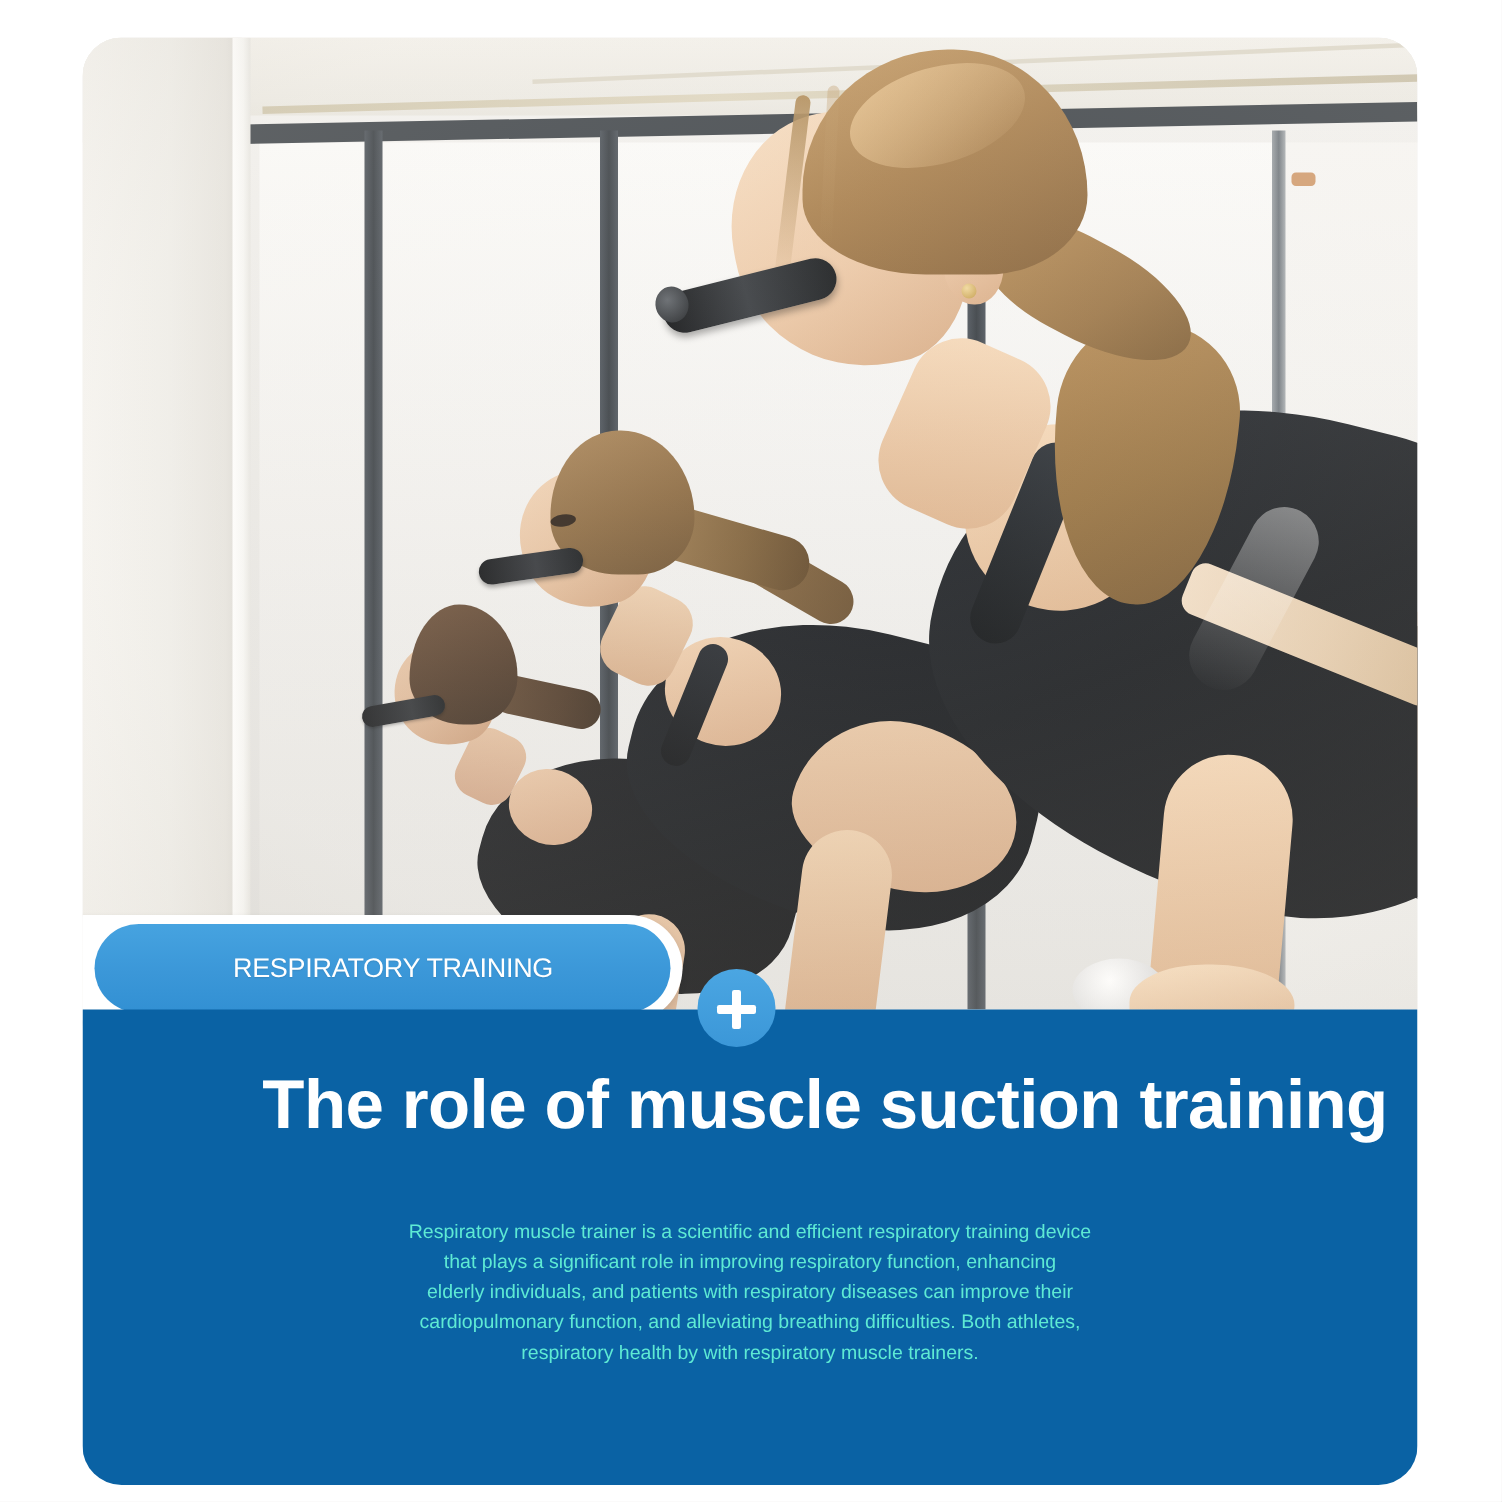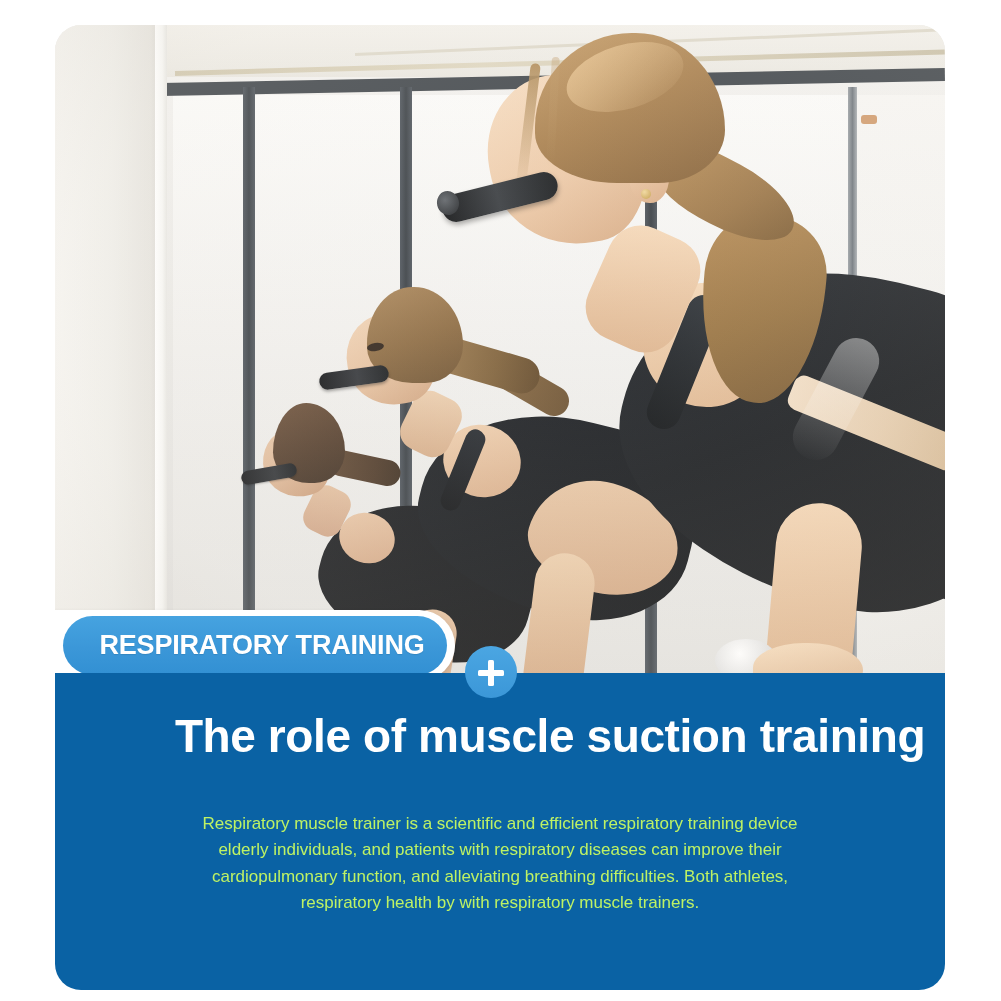--- a/index.html
+++ b/index.html
@@ -357,22 +357,22 @@
     width: 384px;
     height: 59px;
     background: linear-gradient(180deg, #46a3e0 0%, #3b97d8 55%, #3290d3 100%);
     border-radius: 30px;
     display: flex;
     align-items: center;
     justify-content: center;
   }
   .badge-pill span {
     color: #ffffff;
-    font-size: 27px;
-    font-weight: 700;
+    font-size: 18px;
+    font-weight: 400;
     letter-spacing: -0.2px;
     white-space: nowrap;
     text-shadow: 0 1px 1px rgba(0,0,0,.10);
     margin-left: 14px;
   }
 
   
   .panel {
     position: absolute;
     left: 0;
@@ -412,22 +412,22 @@
     font-weight: 700;
     letter-spacing: -0.4px;
     line-height: 1.1;
   }
 
   .panel-body {
     position: absolute;
     left: 32px; top: 138px;
     width: 826px;
     text-align: center;
-    color: #bef264;
-    font-size: 17px;
+    color: #5eead4;
+    font-size: 13px;
     line-height: 1.55;
   }
   .panel-body p { margin: 0; }
 </style>
 </head>
 <body>
 
 <div id="stage">
 
   <div class="card">
@@ -512,20 +512,21 @@
 
     <div class="badge-strip"></div>
     <div class="badge-pill">
       <span>RESPIRATORY TRAINING</span>
     </div>
 
     <div class="panel">
       <div class="panel-heading">The role of muscle suction training</div>
       <div class="panel-body">
         <p>Respiratory muscle trainer is a scientific and efficient respiratory training device</p>
+        <p>that plays a significant role in improving respiratory function, enhancing</p>
         <p>elderly individuals, and patients with respiratory diseases can improve their</p>
         <p>cardiopulmonary function, and alleviating breathing difficulties. Both athletes,</p>
         <p>respiratory health by with respiratory muscle trainers.</p>
       </div>
     </div>
 
     <div class="plus-badge">
       <div class="bar-h"></div>
       <div class="bar-v"></div>
     </div>

